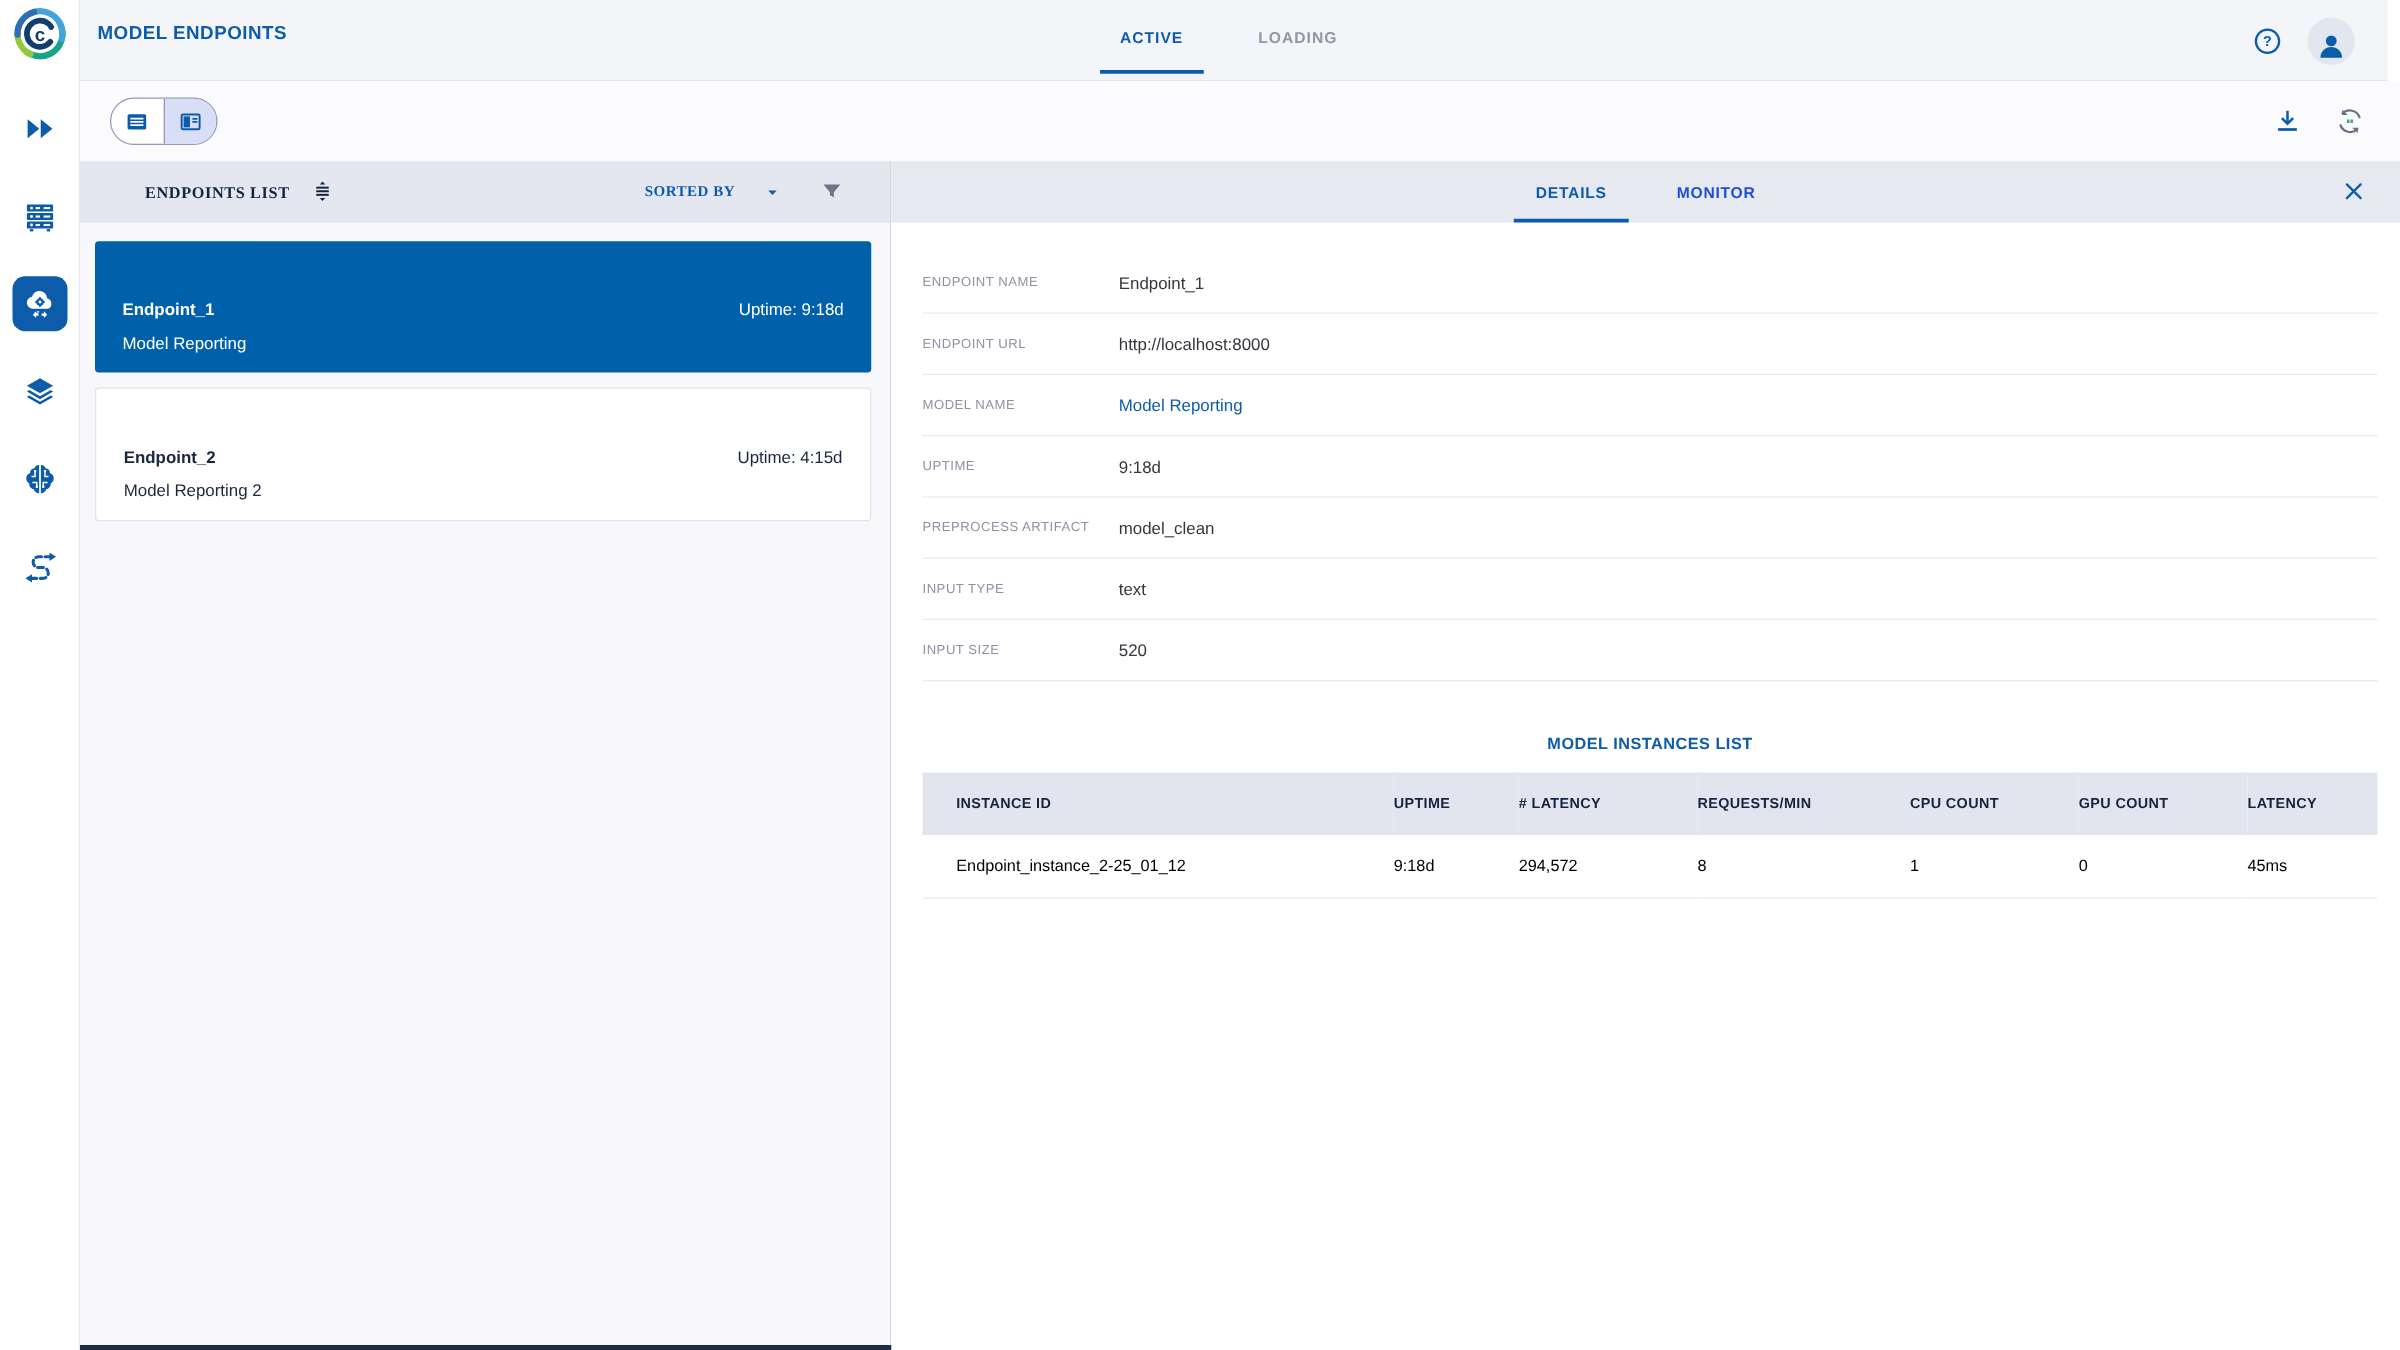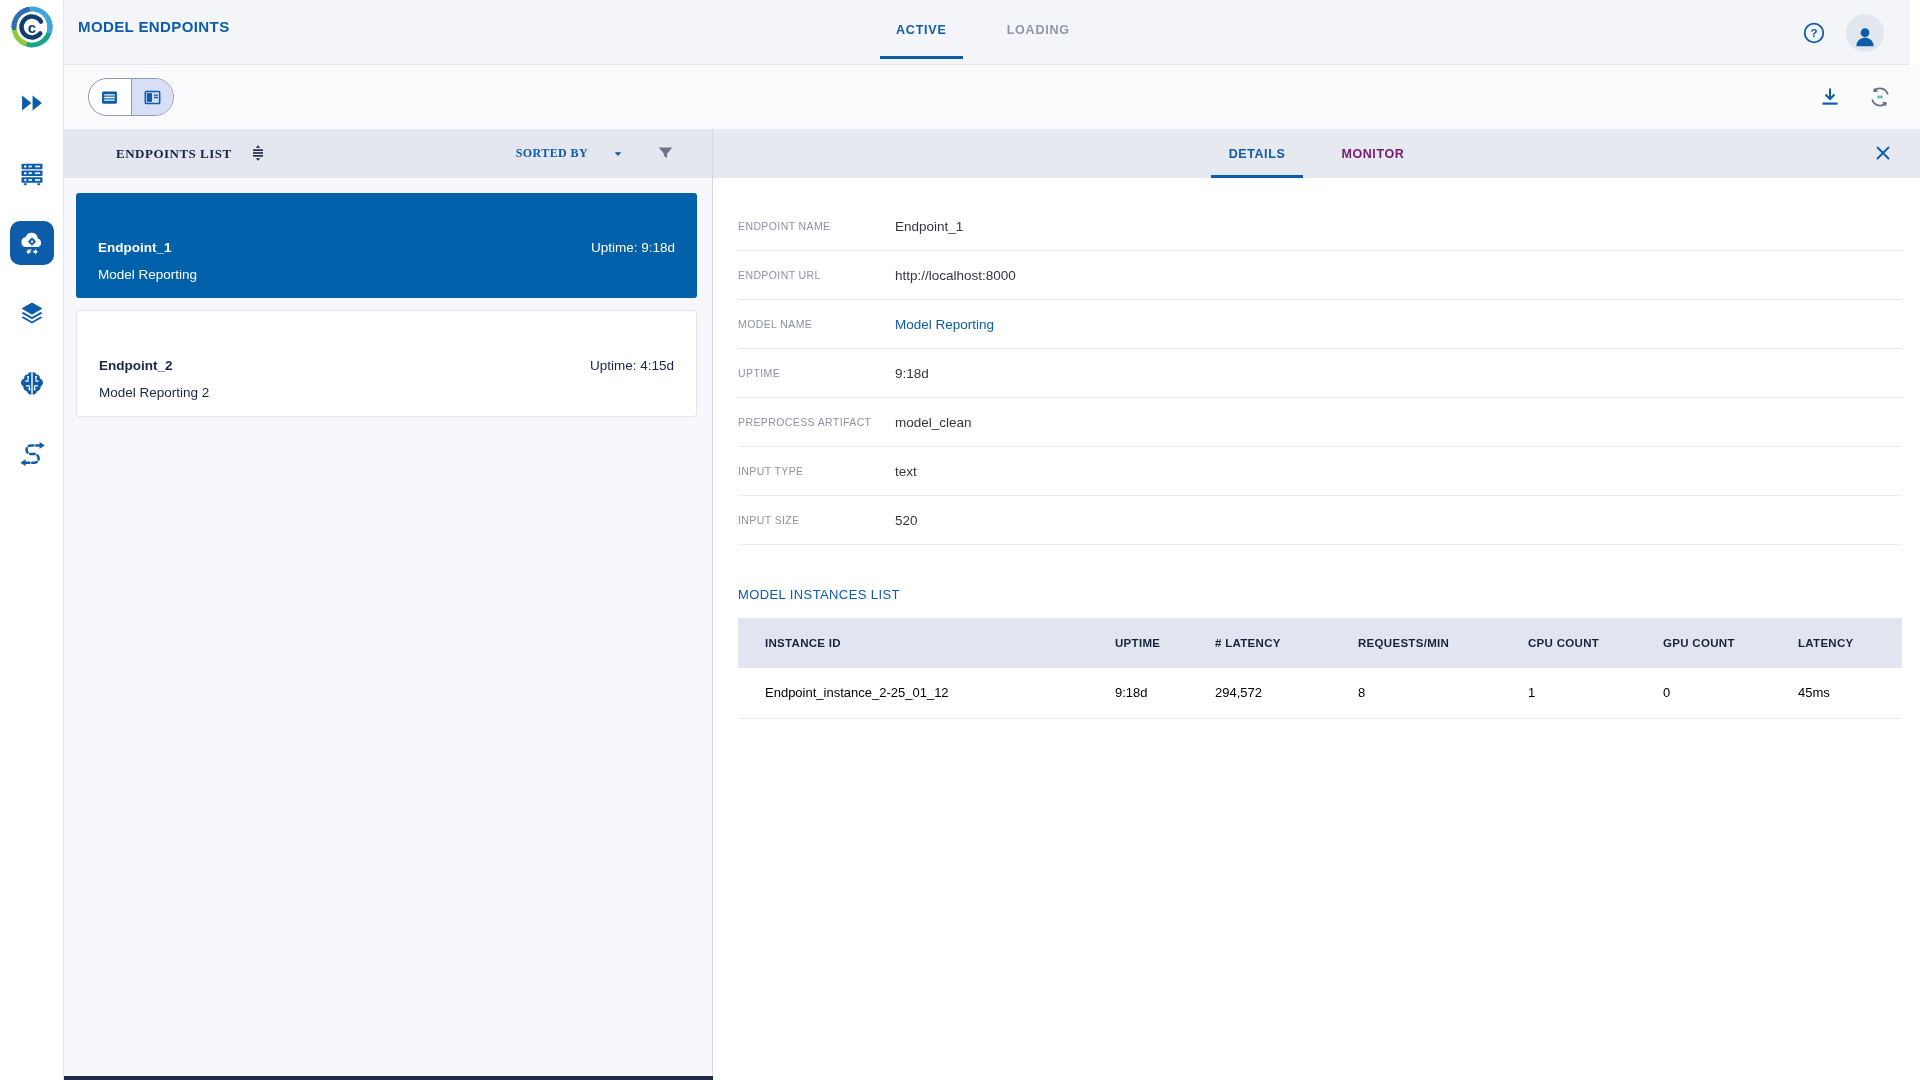--- a/index.html
+++ b/index.html
@@ -72,35 +72,35 @@
   .card.normal { background:#ffffff; border:1px solid #e3e3ea; color:#1a2740; }
   .card-top { display:flex; justify-content:space-between; align-items:baseline; }
   .card-name { font-size:13.5px; font-weight:bold; }
   .card-uptime { font-size:13.5px;margin-top:33px; }
   .card-model { font-size:13.5px; margin-top:12px; }
 
   .detail-panel { flex:1; background:#ffffff; position:relative; }
   .detail-panel-header { height:49px; background:#e7e9f1; position:relative;
     display:flex; align-items:stretch; justify-content:center; }
   .detail-tab { position:relative; display:flex; align-items:center; padding:0 28px;
-    font-size:12.5px; font-weight:bold; letter-spacing:.6px; color:#701a75; cursor:pointer; }
+    font-size:12.5px; font-weight:bold; letter-spacing:.6px; color:#1d4ed8; cursor:pointer; }
   .detail-tab.active { color:#0d5caa; }
   .detail-tab.active .tab-underline { position:absolute; bottom:0; left:10px; right:10px;
     height:3px; background:#0d5caa; }
   .close-btn { position:absolute; right:26px; top:13px; width:22px; height:22px; cursor:pointer; }
   .close-btn svg { width:22px; height:22px; }
 
   .fields { margin:24px 18px 0 25px; }
   .field-row { height:49px; display:flex; align-items:center; border-bottom:1px solid #e9e9ef; }
   .field-label { width:157px; font-size:10.5px; color:#8d92a3; letter-spacing:.4px; }
   .field-value { font-size:13.5px; color:#33373d; }
   .field-value.link { color:#0d5caa; cursor:pointer; }
 
   .instances { margin:42px 18px 0 25px; }
-  .instances-title { font-size:13px; font-weight:normal; color:#0d5caa; letter-spacing:.4px; }
+  .instances-title { font-size:13px; font-weight:bold; color:#0d5caa; letter-spacing:.4px;text-align:center; }
   table.instances-table { width:100%; border-collapse:collapse; margin-top:16px; table-layout:fixed; }
   .instances-table thead tr { background:#e2e5f0; height:50px;margin-left:34px; }
   .instances-table th { font-size:11.5px; color:#16233f; text-align:left; font-weight:bold;
     letter-spacing:.3px; }
   .instances-table tbody tr { height:50px; background:#fff; border-bottom:1px solid #e9e9ef; }
   .instances-table td { font-size:13px; color:#000000; }
   .instances-table th:first-child, .instances-table td:first-child { padding-left:27px; }
 
   .bottom-bar { position:absolute; left:0; bottom:0; width:713px; height:4px; background:#1f2b49; }
 </style>

